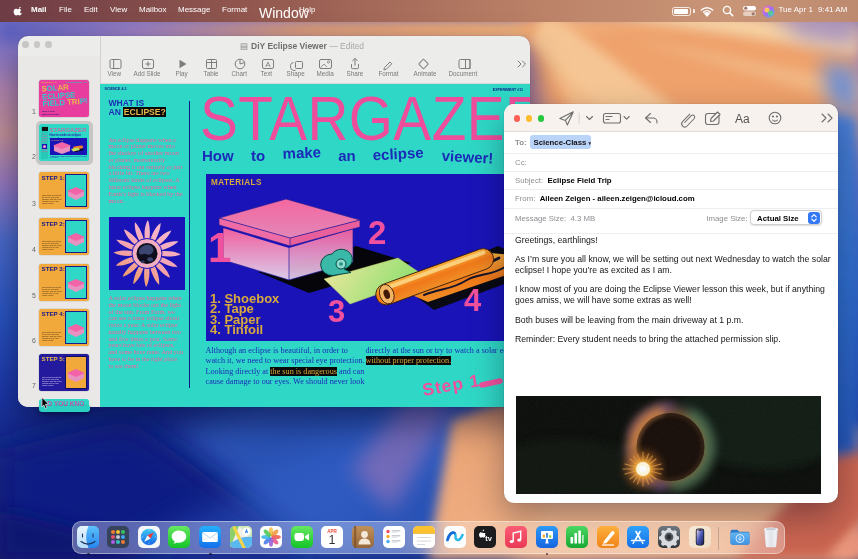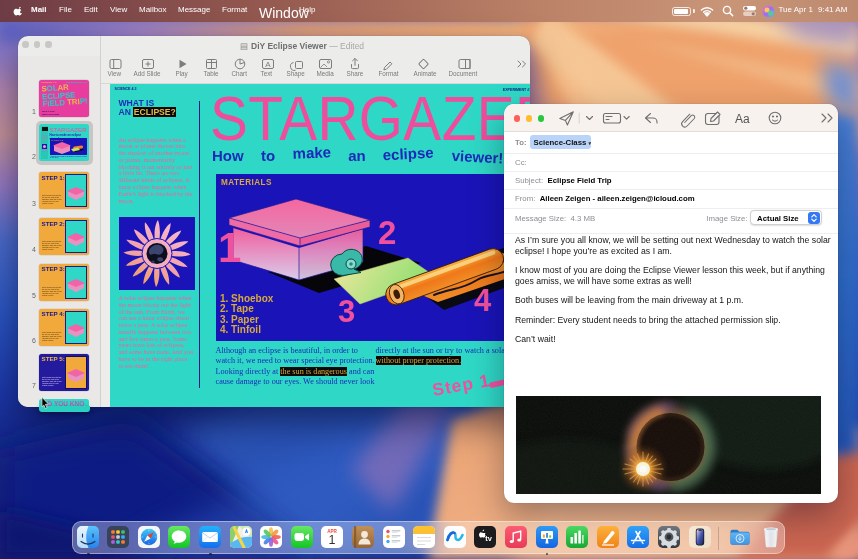--- a/index.html
+++ b/index.html
@@ -269,21 +269,21 @@
   </div>
 
   <div class="abs" style="left:8px;top:72px;width:10px;text-align:right;font-size:7px;color:#666;">1</div>
   <div class="abs" style="left:8px;top:117px;width:10px;text-align:right;font-size:7px;color:#666;">2</div>
   <div class="abs" style="left:8px;top:164px;width:10px;text-align:right;font-size:7px;color:#666;">3</div>
   <div class="abs" style="left:8px;top:210px;width:10px;text-align:right;font-size:7px;color:#666;">4</div>
   <div class="abs" style="left:8px;top:255.5px;width:10px;text-align:right;font-size:7px;color:#666;">5</div>
   <div class="abs" style="left:8px;top:300.5px;width:10px;text-align:right;font-size:7px;color:#666;">6</div>
   <div class="abs" style="left:8px;top:345.5px;width:10px;text-align:right;font-size:7px;color:#666;">7</div>
 
-  <div class="abs" id="slide" style="left:92px;top:48px;width:429.5px;height:323px;background:#2fd8c6;overflow:hidden;padding-left:28px;">
+  <div class="abs" id="slide" style="left:82px;top:48px;width:429.5px;height:323px;background:#2fd8c6;overflow:hidden;padding-left:28px;">
 
     <div class="abs" style="left:4.5px;top:2.5px;font-size:3.6px;font-weight:bold;color:#151c86;">SCIENCE 4.3</div>
     <div class="abs" style="left:355px;top:3.5px;width:68px;text-align:right;font-size:3.6px;font-weight:bold;color:#151c86;">EXPERIMENT #11</div>
 
     <div class="abs" style="left:8.5px;top:15px;font-size:8.6px;line-height:9px;font-weight:bold;color:#1b2fb4;">WHAT IS<br>AN&nbsp;<span style="background:#0a0a0a;color:#e8b94b;padding:0 0.5px;">ECLIPSE?</span></div>
     <div class="abs" style="left:8.5px;top:52.5px;width:75px;font-family:'Liberation Serif',serif;font-size:6.2px;line-height:6.78px;color:#f0639a;">An eclipse happens when a moon or planet moves into the shadow of another moon or planet, momentarily blocking it out entirely or just a little bit. There are two different kinds of eclipses. A lunar eclipse happens when Earth’s light is blocked by the moon.</div>
     <div class="abs" style="left:9px;top:132.5px;width:76px;height:73px;background:#1a14b8;">
       <svg width="76" height="73" viewBox="0 0 76 73">
         <defs>
           <linearGradient id="sungrad" x1="0" y1="0" x2="1" y2="1">
@@ -378,21 +378,21 @@
           <rect x="176" y="112.5" width="112" height="4" rx="2" fill="#fcd98a" opacity="0.85"></rect>
           <ellipse cx="181" cy="120.5" rx="7" ry="10" fill="#f2b463" stroke="#301505" stroke-width="0.8"></ellipse>
           <ellipse cx="181" cy="120.5" rx="3" ry="4.8" fill="#401c08"></ellipse>
         </g>
 
         <text x="2" y="88" font-family="Liberation Sans" font-weight="bold" font-size="42" fill="#f0519e">1</text>
         <text x="162" y="70" font-family="Liberation Sans" font-weight="bold" font-size="33" fill="#f0519e">2</text>
         <text x="122" y="148" font-family="Liberation Sans" font-weight="bold" font-size="31" fill="#f0519e">3</text>
         <text x="258" y="137" font-family="Liberation Sans" font-weight="bold" font-size="31" fill="#f0519e">4</text>
       </svg>
-      <div class="abs" style="left:4px;top:120px;font-size:10px;line-height:10.4px;font-weight:bold;color:#d8a93c;">1. Shoebox<br>2. Tape<br>3. Paper<br>4. Tinfoil</div>
+      <div class="abs" style="left:4px;top:120px;font-size:13px;line-height:10.4px;font-weight:bold;color:#d8a93c;">1. Shoebox<br>2. Tape<br>3. Paper<br>4. Tinfoil</div>
     </div>
 
     <div class="abs" style="left:105.5px;top:262px;width:162px;font-family:'Liberation Serif',serif;font-size:8.2px;line-height:10.3px;color:#1b2bb8;">Although an eclipse is beautiful, in order to watch it, we need to wear special eye protection. Looking directly at <span style="background:#0a0a0a;color:#d8a93c;">the sun is dangerous</span> and can cause damage to our eyes. We should never look</div>
     <div class="abs" style="left:265.5px;top:262px;width:170px;font-family:'Liberation Serif',serif;font-size:8.2px;line-height:10.3px;color:#1b2bb8;">directly at the sun or try to watch a solar eclipse <span style="background:#0a0a0a;color:#d8a93c;">without proper protection.</span></div>
 
     <div class="abs" style="left:322px;top:291px;font-size:17.5px;font-weight:bold;color:#f0519e;transform:rotate(-10deg);font-family:'Liberation Sans',sans-serif;letter-spacing:1px;">Step 1</div>
     <svg class="abs" style="left:378px;top:284px;" width="55" height="24" viewBox="0 0 55 24">
       <path d="M4,17 L22,13" stroke="#f0519e" stroke-width="5.5" stroke-linecap="round"></path>
       <path d="M30,11 L50,7" stroke="#f0519e" stroke-width="7" stroke-linecap="round"></path>
     </svg>
@@ -454,25 +454,25 @@
       <div class="abs" style="left:6px;top:2.8px;color:#000;font-weight:bold;">Actual Size</div>
       <div class="abs" style="right:1.2px;top:1.2px;width:12px;height:12px;background:#3478f6;border-radius:3px;">
         <svg width="12" height="12" viewBox="0 0 12 12">
             <path d="M3.8 4.8 L6 2.6 L8.2 4.8 M3.8 7.2 L6 9.4 L8.2 7.2" stroke="#fff" stroke-width="1.2" fill="none" stroke-linecap="round" stroke-linejoin="round"></path>
           </svg>
       </div>
     </div>
     <div class="abs" style="left:0px;top:100.5px;width:334.5px;height:1px;background:#eceff1;"></div>
   </div>
   <div class="abs" style="left:11.5px;top:131px;width:317px;font-size:8.7px;line-height:11px;color:#151515;">
+    <div style="margin-bottom:8.2px;">Greetings, earthlings!</div>
     <div style="margin-bottom:8.2px;">As I’m sure you all know, we will be setting out next Wednesday to watch the solar eclipse! I hope you’re as excited as I am.</div>
     <div style="margin-bottom:8.2px;">I know most of you are doing the Eclipse Viewer lesson this week, but if anything goes amiss, we will have some extras as well!</div>
     <div style="margin-bottom:8.2px;">Both buses will be leaving from the main driveway at 1 p.m.</div>
     <div style="margin-bottom:8.2px;">Reminder: Every student needs to bring the attached permission slip.</div>
-    <div style="margin-bottom:8.2px;">Can’t wait!</div>
   </div>
   <svg class="abs" style="left:12.5px;top:292px;" width="305" height="98" viewBox="0 0 305 98">
     <defs>
       <radialGradient id="glowbase" cx="0.5" cy="0.5" r="0.5">
         <stop offset="0.56" stop-color="#000" stop-opacity="0"></stop>
         <stop offset="0.66" stop-color="#b07848" stop-opacity="0.45"></stop>
         <stop offset="0.74" stop-color="#9a6a58" stop-opacity="0.4"></stop>
         <stop offset="0.85" stop-color="#5a4a48" stop-opacity="0.22"></stop>
         <stop offset="1" stop-color="#101210" stop-opacity="0"></stop>
       </radialGradient>

